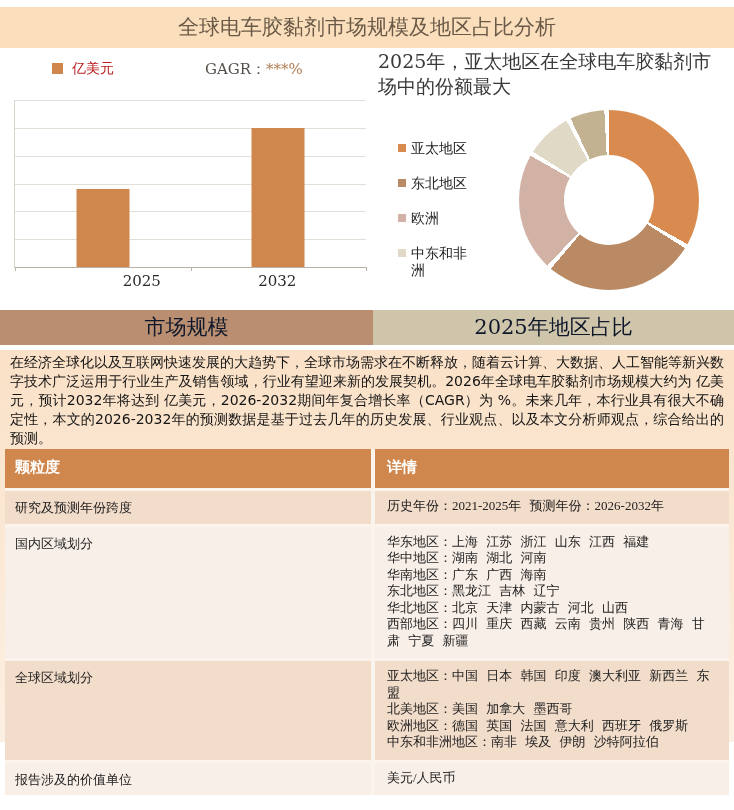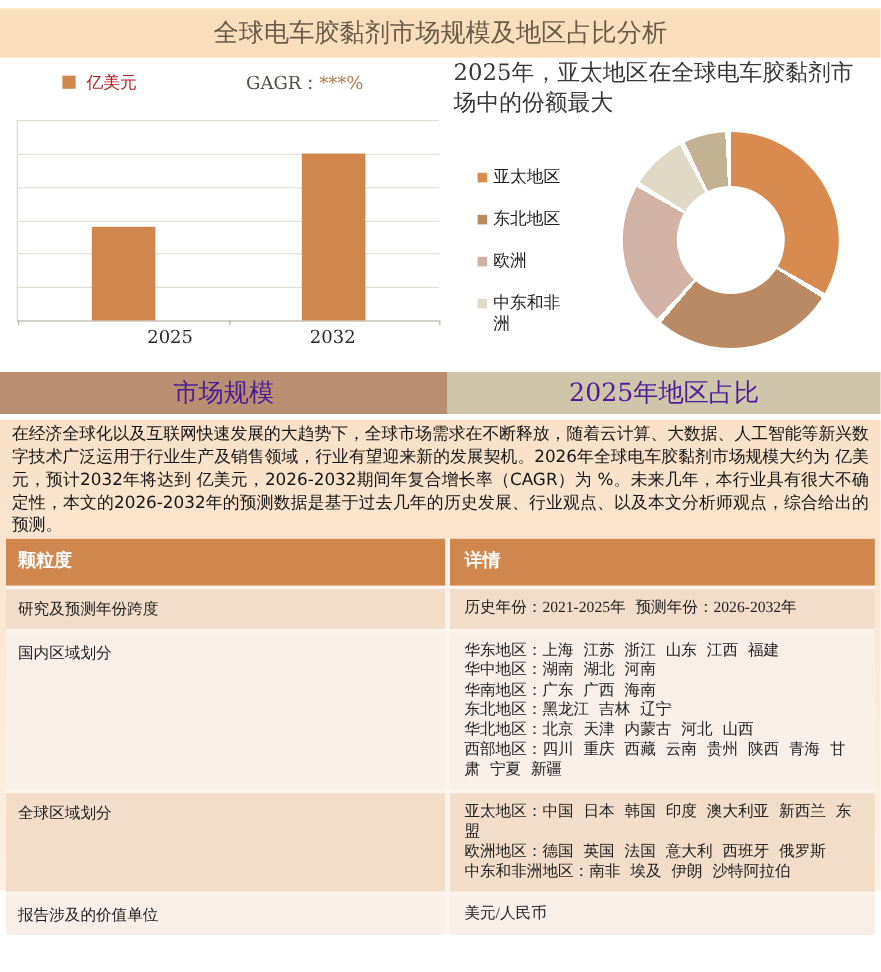--- a/index.html
+++ b/index.html
@@ -40,21 +40,21 @@
   .donut-legend{list-style:none;margin:0;padding:0;position:absolute;left:28px;top:92px;}
   .donut-legend li{margin-bottom:18px;display:flex;align-items:flex-start;}
   .donut-legend .sq{flex:0 0 auto;width:8px;height:8px;margin:4px 5px 0 0;}
   .donut-legend .txt{font-size:14px;line-height:17px;color:#1c1c1c;max-width:58px;}
   .donut{position:absolute;left:149px;top:62px;width:180px;height:180px;border-radius:50%;}
   .hole{position:absolute;left:45px;top:45px;width:90px;height:90px;border-radius:50%;background:#ffffff;}
 
   
   .tabs{position:absolute;left:0;top:310px;width:734px;height:35px;display:flex;}
   .tab{height:35px;line-height:35px;text-align:center;font-family:"DejaVu Serif",serif;
-       font-size:21px;color:#4c1d95;cursor:pointer;}
+       font-size:21px;color:#0f172a;cursor:pointer;}
   .tab-left{width:373px;background:#b98e71;}
   .tab-right{width:361px;background:#cfc5ab;}
 
   
   .content{position:absolute;left:0;top:350px;width:734px;height:392px;
            background:linear-gradient(#fae1c7,#fcf0e3);}
   .summary{margin:3px 10px 0 10px;font-size:14px;line-height:19px;color:#141414;
            text-align:justify;}
   .caption{margin:3px 0 4px 0;text-align:center;font-size:15px;font-weight:bold;color:#000000;}
   .gtable{margin:0 5px;background:#fbf4ec;}
@@ -159,20 +159,21 @@
             <div class="line">华南地区：广东 广西 海南</div>
             <div class="line">东北地区：黑龙江 吉林 辽宁</div>
             <div class="line">华北地区：北京 天津 内蒙古 河北 山西</div>
             <div class="line">西部地区：四川 重庆 西藏 云南 贵州 陕西 青海 甘肃 宁夏 新疆</div>
           </div>
         </div>
         <div class="trow row-dark">
           <div class="cell l">全球区域划分</div>
           <div class="cell r">
             <div class="line">亚太地区：中国 日本 韩国 印度 澳大利亚 新西兰 东盟</div>
+            <div class="line">北美地区：美国 加拿大 墨西哥</div>
             <div class="line">欧洲地区：德国 英国 法国 意大利 西班牙 俄罗斯</div>
             <div class="line">中东和非洲地区：南非 埃及 伊朗 沙特阿拉伯</div>
           </div>
         </div>
         <div class="trow row-light">
           <div class="cell l">报告涉及的价值单位</div>
           <div class="cell r">
             <div class="line">美元/人民币</div>
           </div>
         </div>

